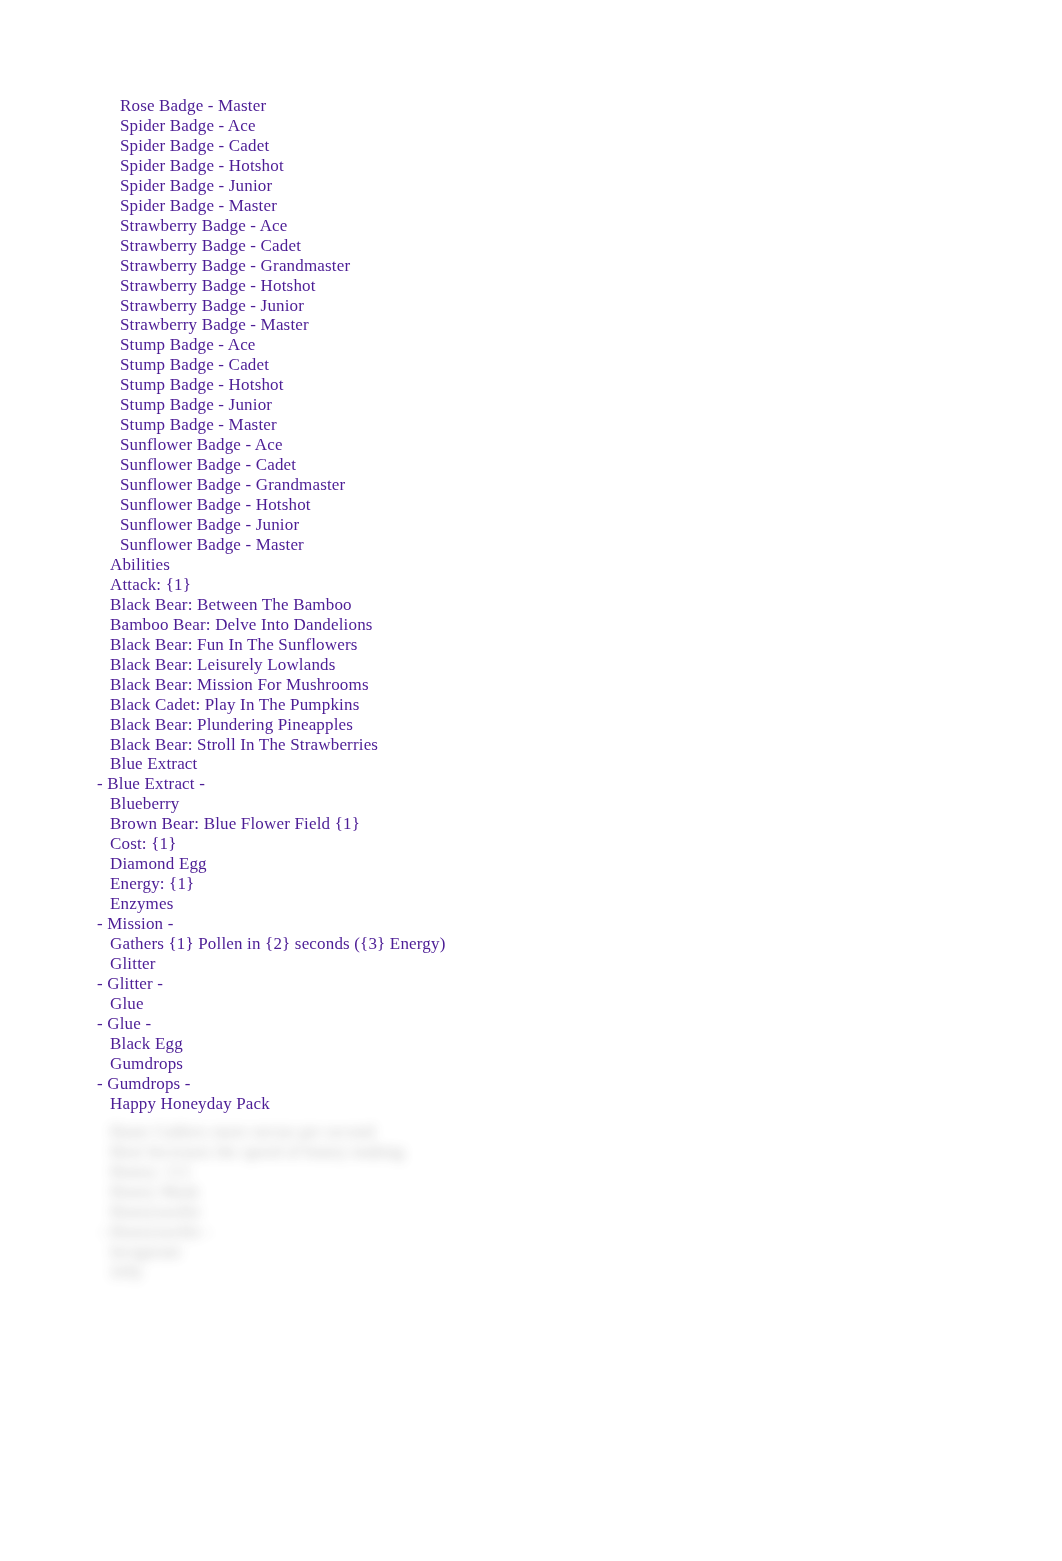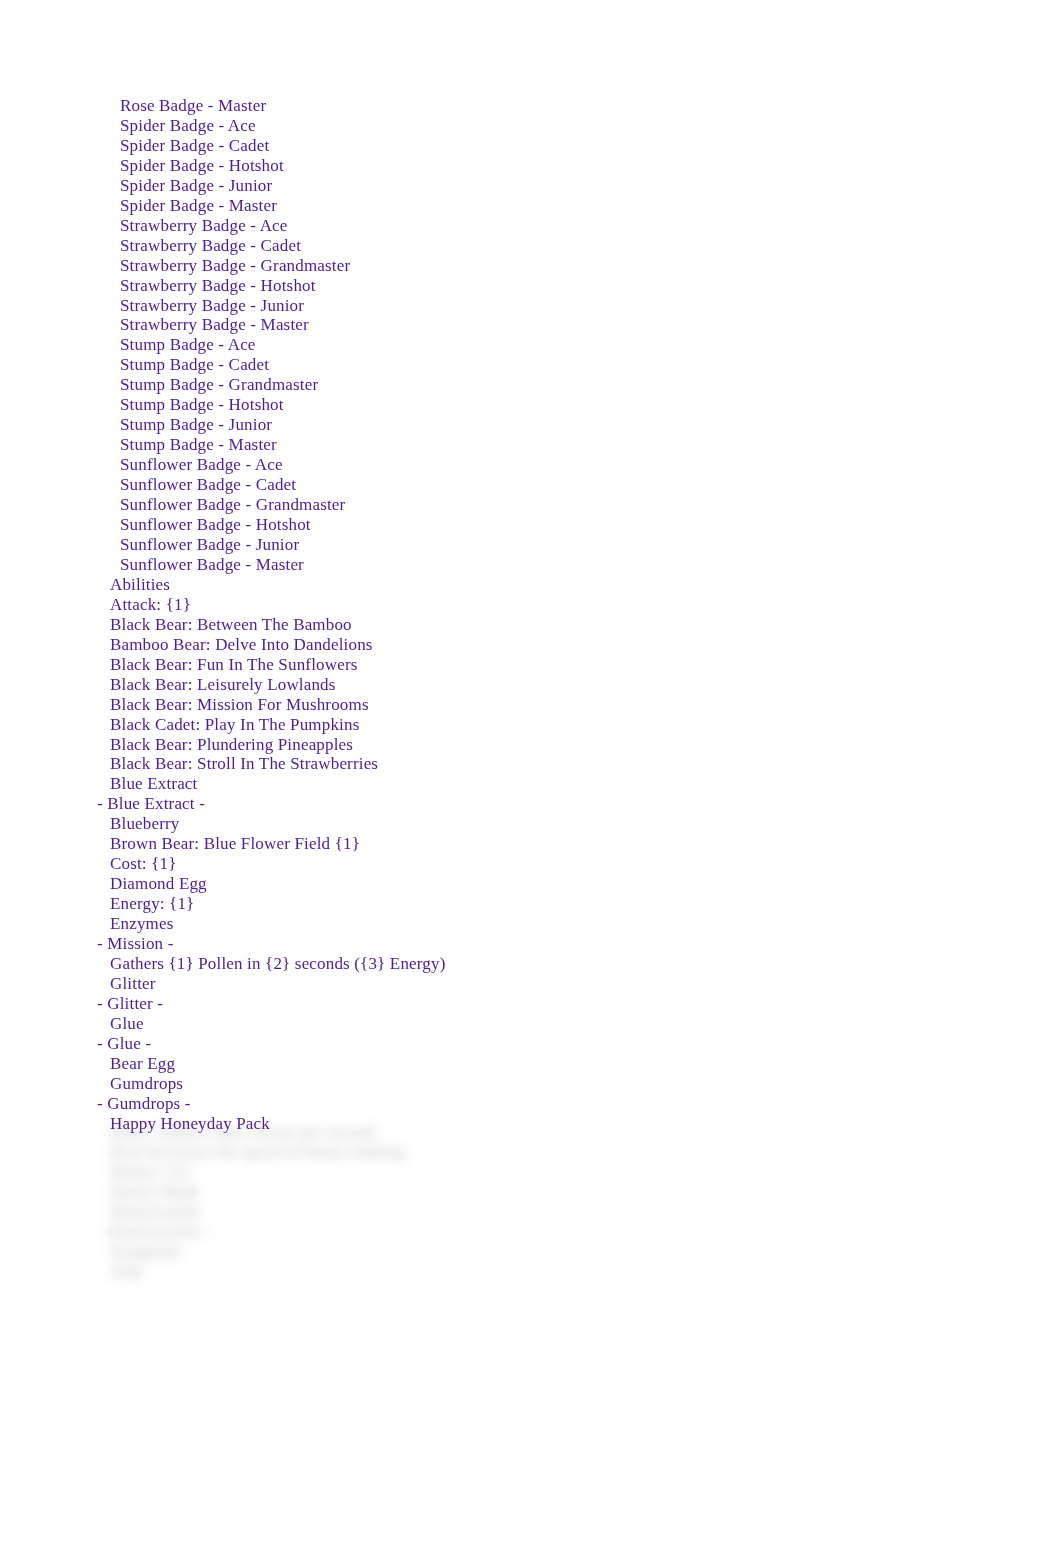--- a/index.html
+++ b/index.html
@@ -74,21 +74,20 @@
       <div class="line lvl-badge">Spider Badge - Junior</div>
       <div class="line lvl-badge">Spider Badge - Master</div>
       <div class="line lvl-badge">Strawberry Badge - Ace</div>
       <div class="line lvl-badge">Strawberry Badge - Cadet</div>
       <div class="line lvl-badge">Strawberry Badge - Grandmaster</div>
       <div class="line lvl-badge">Strawberry Badge - Hotshot</div>
       <div class="line lvl-badge">Strawberry Badge - Junior</div>
       <div class="line lvl-badge">Strawberry Badge - Master</div>
       <div class="line lvl-badge">Stump Badge - Ace</div>
       <div class="line lvl-badge">Stump Badge - Cadet</div>
-      <div class="line lvl-badge">Stump Badge - Grandmaster</div>
       <div class="line lvl-badge">Stump Badge - Hotshot</div>
       <div class="line lvl-badge">Stump Badge - Junior</div>
       <div class="line lvl-badge">Stump Badge - Master</div>
       <div class="line lvl-badge">Sunflower Badge - Ace</div>
       <div class="line lvl-badge">Sunflower Badge - Cadet</div>
       <div class="line lvl-badge">Sunflower Badge - Grandmaster</div>
       <div class="line lvl-badge">Sunflower Badge - Hotshot</div>
       <div class="line lvl-badge">Sunflower Badge - Junior</div>
       <div class="line lvl-badge">Sunflower Badge - Master</div>
       <div class="line lvl-item">Abilities</div>
@@ -108,21 +107,21 @@
       <div class="line lvl-item">Cost: {1}</div>
       <div class="line lvl-item">Diamond Egg</div>
       <div class="line lvl-item">Energy: {1}</div>
       <div class="line lvl-item">Enzymes</div>
       <div class="line lvl-dash">- Mission -</div>
       <div class="line lvl-item">Gathers {1} Pollen in {2} seconds ({3} Energy)</div>
       <div class="line lvl-item">Glitter</div>
       <div class="line lvl-dash">- Glitter -</div>
       <div class="line lvl-item">Glue</div>
       <div class="line lvl-dash">- Glue -</div>
-      <div class="line lvl-item">Bear Egg</div>
+      <div class="line lvl-item">Black Egg</div>
       <div class="line lvl-item">Gumdrops</div>
       <div class="line lvl-dash">- Gumdrops -</div>
       <div class="line lvl-item">Happy Honeyday Pack</div>
     </div>
 
   <div id="blurred-tail">
       <div class="line b-lvl-item">Haste Gathers more nectar per second</div>
       <div class="line b-lvl-item">Heat Increases the speed of honey making</div>
       <div class="line b-lvl-item">Honey: {1}</div>
       <div class="line b-lvl-item">Honey Mask</div>

